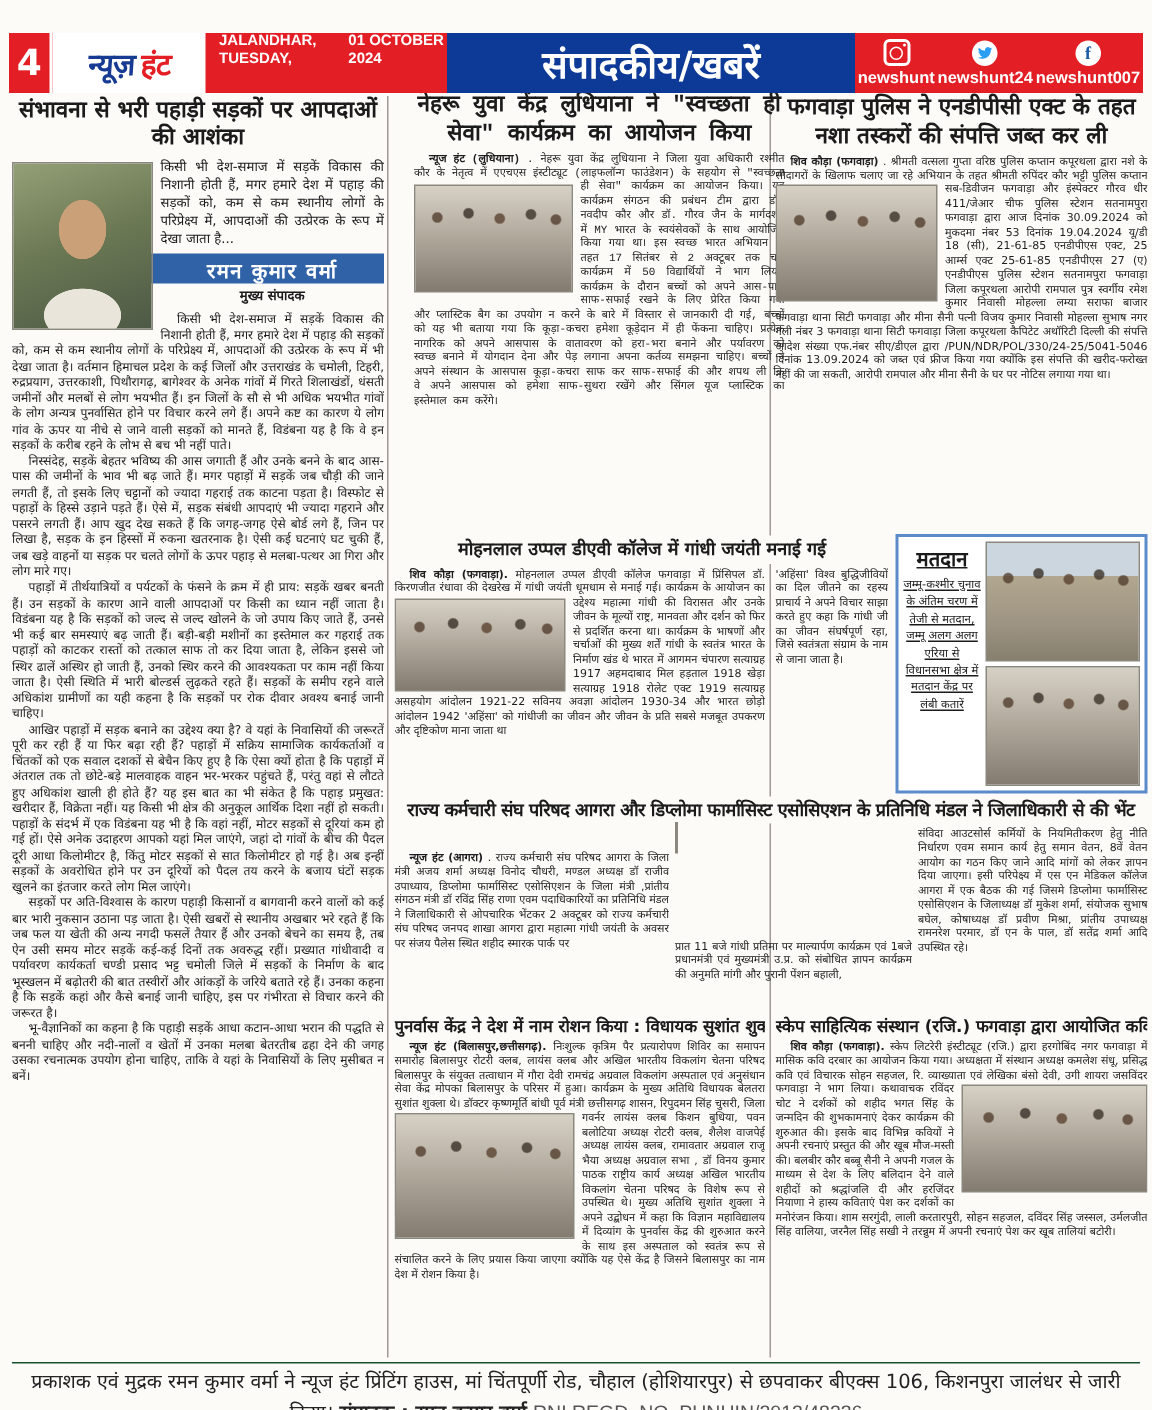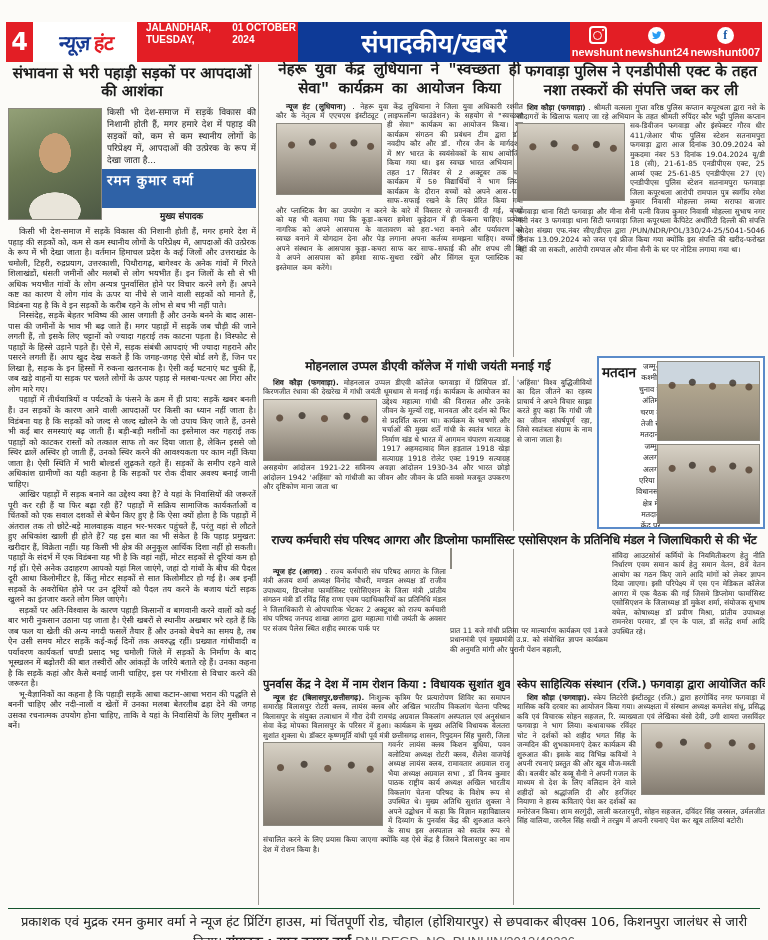--- a/index.html
+++ b/index.html
@@ -47,29 +47,29 @@
      radial-gradient(ellipse 9px 3.5px at 50% 52%,#241c14 98%,transparent 100%),
      radial-gradient(ellipse 26px 18px at 50% 92%,#e9e5da 98%,transparent 100%);}
   .ph--street{background:linear-gradient(180deg,#ccd6de 0%,#ccd6de 28%,#b2a78f 28%,#9d9382 70%,#87806f 100%);}
   .fl{float:left;margin:2px 5px 2px 0;}
   .fr{float:right;margin:2px 0 2px 5px;}
   
   .col-left{left:8px;top:64px;width:248px;height:841px;}
   .ed-head{font-size:15px;line-height:1.22;margin-bottom:5px;}
   .ed-lead{font-size:8.8px;line-height:1.38;text-align:justify;margin:0;}
   .author-bar{margin:3px 0 2px 40px;background:#2f62a7;color:#fff;font-weight:700;font-size:13.5px;
-              text-align:left;padding:2px 0 19px;letter-spacing:1px;}
+              text-align:center;padding:2px 0 0;letter-spacing:1px;}
   .author-role{text-align:center;font-weight:700;font-size:8.8px;margin:0 0 4px;}
   .edpara{font-size:8.1px;line-height:1.3;text-indent:11px;text-align:justify;margin:0;}
   
   .hl-2{font-size:15px;line-height:1.25;margin-bottom:3px;}
   .hl-1{white-space:nowrap;overflow:hidden;background:#fcfbf8;}
   
   .matdan{border:2px solid #5b8bc9;background:#fff;display:flex;padding:3px;gap:3px;box-sizing:border-box;}
-  .matdan-left{width:52px;display:flex;}
+  .matdan-left{width:52px;display:flex;flex-direction:column;text-decoration:underline;}
   .matdan-title{font-weight:800;font-size:13.5px;text-align:center;margin:2px 0 3px;}
   .matdan-cap{font-size:7.6px;line-height:1.5;text-align:center;}
   .matdan-right{flex:1;display:flex;flex-direction:column;gap:3px;}
   .matdan-right .ph{flex:1;}
   
   .footer{position:absolute;left:8px;right:8px;top:908px;border-top:1px solid #14532d;padding-top:3px;
           text-align:center;font-size:13px;line-height:1.55;color:#222;}
   .footer .rni{font-family:"Liberation Sans",sans-serif;color:#555;}
 </style>
 </head>

